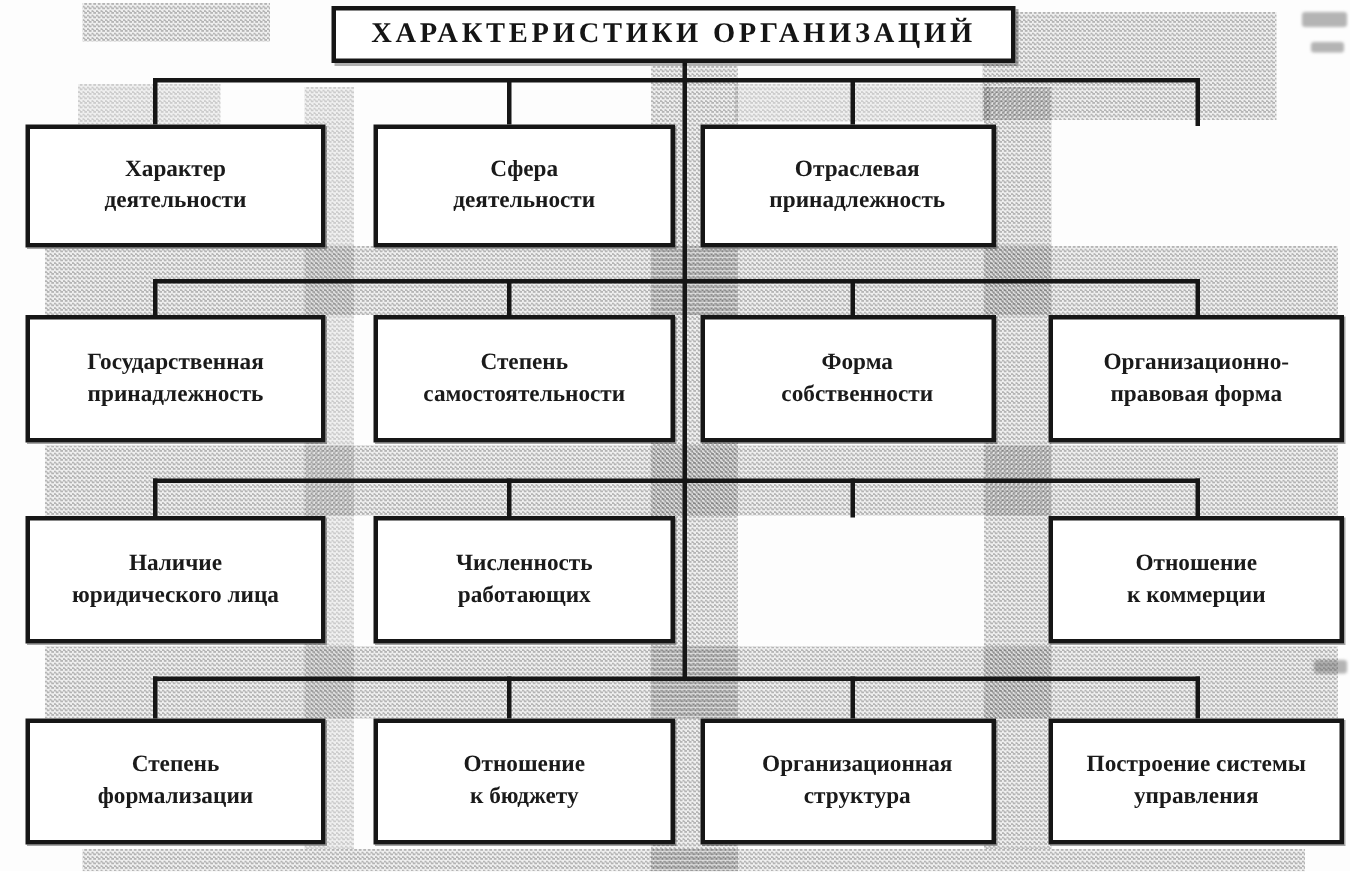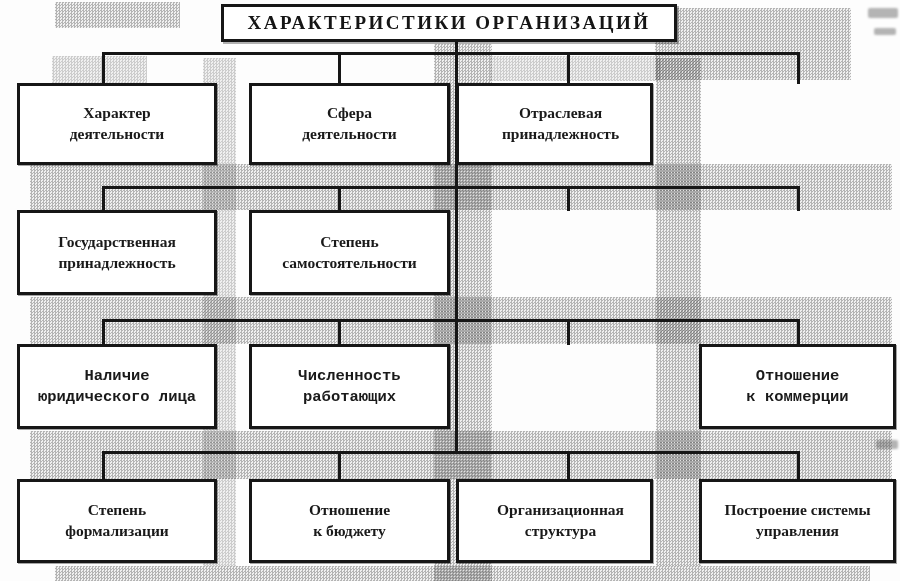--- a/index.html
+++ b/index.html
@@ -68,25 +68,25 @@
   .title-label {
     font-weight: bold;
     font-size: 19px;
     letter-spacing: 2.5px;
     color: #151515;
     white-space: nowrap;
   }
   
   .r1 { top: 83px;  height: 82px; }
   .r2 { top: 210px; height: 85px; }
-  .r3 { top: 344px; height: 85px; font-family: Liberation Mono, monospace; }
+  .r3 { top: 344px; height: 85px; }
   .r4 { top: 479px; height: 84px; }
   .c1 { left: 17px;   width: 200px; }
   .c2 { left: 233px; width: 201px; margin-left: 16px; }
-  .c3 { left: 456px; width: 197px; padding-left: 12px; }
+  .c3 { left: 467px; width: 197px; padding-left: 12px; }
   .c4 { left: 699px; width: 197px; }
 </style>
 </head>
 <body>
 
 <div class="canvas">
 
   <div class="shade" style="left:55px; top:2px; width:125px; height:26px;"></div>
   <div class="shade" style="left:655px; top:8px; width:196px; height:72px;"></div>
   <div class="shade soft" style="left:52px; top:56px; width:95px; height:27px;"></div>
@@ -147,20 +147,28 @@
   </div>
 
   <div class="box r2 c1">
     <span class="box-label">Государственная
 принадлежность</span>
   </div>
   <div class="box r2 c2">
     <span class="box-label">Степень
 самостоятельности</span>
   </div>
+  <div class="box r2 c3">
+    <span class="box-label">Форма
+собственности</span>
+  </div>
+  <div class="box r2 c4">
+    <span class="box-label">Организационно-
+правовая форма</span>
+  </div>
 
   <div class="box r3 c1">
     <span class="box-label">Наличие
 юридического лица</span>
   </div>
   <div class="box r3 c2">
     <span class="box-label">Численность
 работающих</span>
   </div>
   <div class="box r3 c4">

